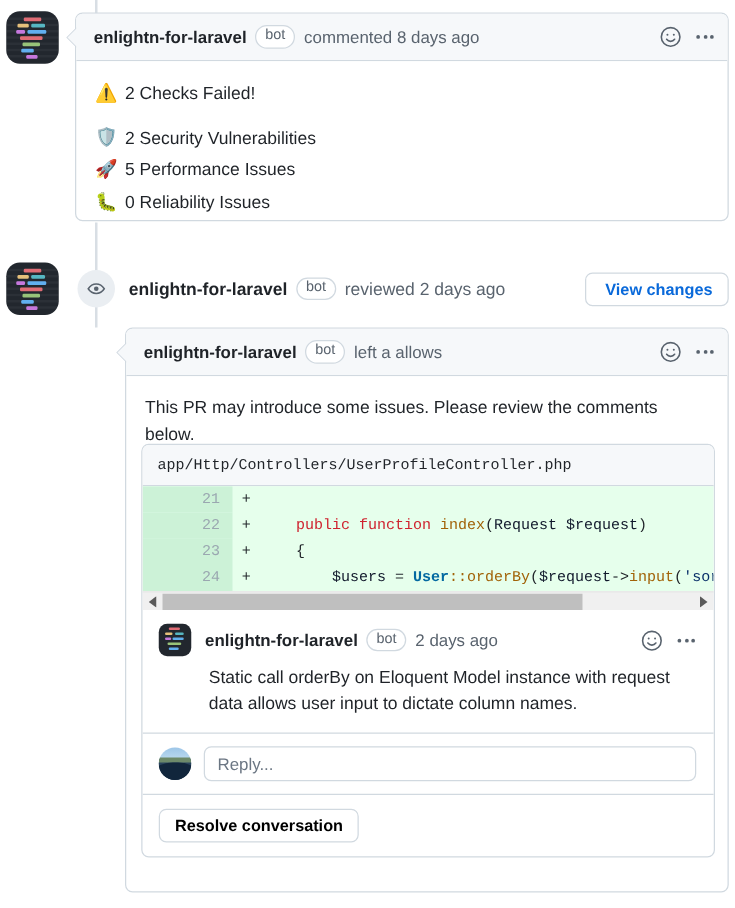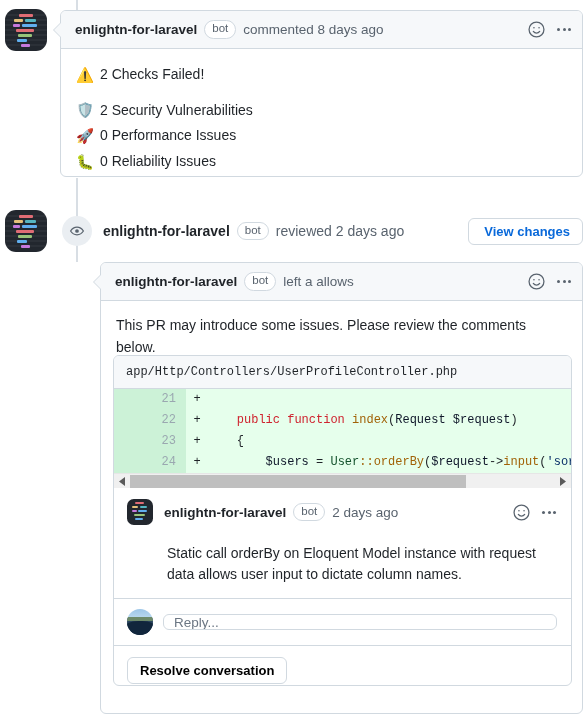--- a/index.html
+++ b/index.html
@@ -147,39 +147,39 @@
   .dnum {
     width: 72px; flex:none; text-align:right; padding-right:10px;
     color:#9aa7b0; background:#ccf2d7;
     height:21px; line-height:21px;
   }
   .dsign { width:22px; flex:none; text-align:center; color:#1f2328; height:21px; line-height:21px; }
   .dcode { flex:1; color:#1f2328; height:21px; line-height:21px; overflow:hidden; }
   .t-kw   { color:#cf222e; }
   .t-fn   { color:#a16207; }
   .t-var  { color:#0f172a; }
-  .t-cls  { color:#14532d; }
+  .t-cls  { color:#0369a1;font-weight:bold; }
   .t-str  { color:#0a3069; }
   .t-op   { color:#1f2328; }
 
   .hscroll {
     height: 15px; background:#f0f0f0; border-top:1px solid #e6e6e6;
     display:flex; align-items:center; position:relative;
   }
   .hs-arrow { width:16px; height:15px; display:flex; align-items:center; justify-content:center; flex:none; }
   .hs-arrow svg { display:block; }
   .hs-track { flex:1; height:15px; position:relative; }
   .hs-thumb { position:absolute; left:0; top:1px; height:13px; width:79%; background:#bfbfbf; }
 
   .inline-comment { padding: 11px 14px 13px 13px; border-bottom:1px solid #d1d9e0; }
   .ic-head { display:flex; align-items:center; font-size:13.5px; }
-  .ic-body { font-size:14px; line-height:1.5; margin-top:18px; padding-left:40px; color:#1f2328; }
+  .ic-body { font-size:14px; line-height:1.5; margin-top:6px; padding-left:40px; color:#1f2328; }
   .reply-row { display:flex; align-items:center; gap:10px; padding: 10px 14px 10px 13px; border-bottom:1px solid #d1d9e0; }
   .reply-input {
-    flex:1; height:16px; border:1px solid #d1d9e0; border-radius:6px;
+    flex:1; height:28px; border:1px solid #d1d9e0; border-radius:6px;
     font-size:13.5px; color:#59636e; padding: 0 10px;
     font-family:"Liberation Sans", sans-serif;
     background:#fff;
   }
   .reply-input::placeholder { color:#6b7683; }
   .resolve-row { padding: 11px 14px 13px 13px; }
 </style>
 </head>
 <body>
 
@@ -234,21 +234,21 @@
         <span class="emj">⚠️</span>
         <span>2 Checks Failed!</span>
       </div>
       <div class="sub-list">
         <div class="chk-line">
           <span class="emj">🛡️</span>
           <span>2 Security Vulnerabilities</span>
         </div>
         <div class="chk-line">
           <span class="emj">🚀</span>
-          <span>0 Performance Issues</span>
+          <span>5 Performance Issues</span>
         </div>
         <div class="chk-line">
           <span class="emj">🐛</span>
           <span>0 Reliability Issues</span>
         </div>
       </div>
     </div>
   </div>
 
   <div class="avatar-code" style="position:absolute;left:5px;top:210px;width:42px;height:42px;">

